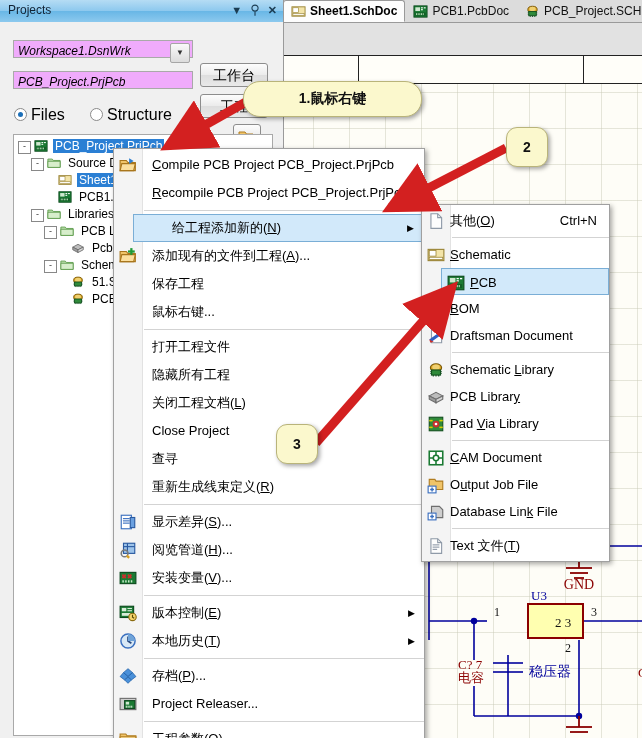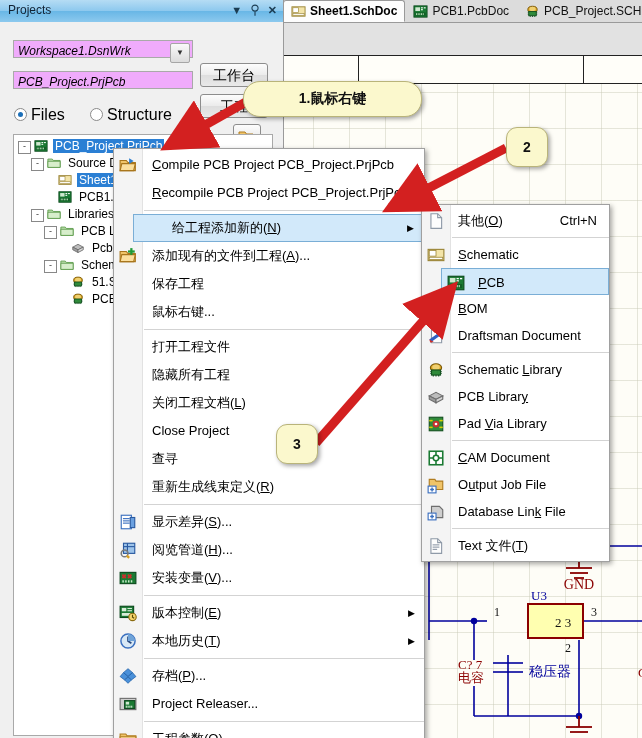--- a/index.html
+++ b/index.html
@@ -49,21 +49,21 @@
   .menu{position:absolute;background:#fff;border:1px solid #a0a0a0;box-shadow:2px 2px 5px rgba(0,0,0,.35);}
   .menu .gut{position:absolute;left:0;top:0;bottom:0;width:28px;background:#f4f4f4;border-right:1px solid #e2e2e2;}
   .mi{position:relative;height:28px;line-height:28px;font-size:13px;padding-left:38px;white-space:nowrap;cursor:default;}
   .mi.hl{background:#d2e9fa;border:1px solid #7aaed6;box-sizing:border-box;line-height:26px;margin-left:19px;}
   .mi .mico{position:absolute;left:5px;top:5px;width:18px;height:18px;}
   .mi .arr{position:absolute;right:9px;top:0;font-size:9px;}
   .mi .acc{position:absolute;right:12px;top:0;font-size:13px;}
   .msep{height:1px;background:#d3d3d3;margin:3px 0 3px 30px;}
   #menu1{left:113px;top:148px;width:310px;}
   #menu2{left:421px;top:204px;width:187px;}
-  #menu2 .mi{padding-left:36px;height:27px;line-height:27px;}
+  #menu2 .mi{padding-left:28px;height:27px;line-height:27px;}
   u{text-decoration:underline;}
   
   .callout{position:absolute;background:#fbf8cd;border:1px solid #b9b47a;border-radius:11px;
     box-shadow:2px 2px 4px rgba(0,0,0,.35);font-size:14px;color:#111;text-align:center;
     display:flex;align-items:center;justify-content:center;font-weight:bold;}
   #c1{left:243px;top:81px;width:177px;height:34px;border-radius:17px;}
   #c2{left:506px;top:127px;width:40px;height:38px;}
   #c3{left:276px;top:424px;width:40px;height:38px;}
   svg.arrows{position:absolute;left:0;top:0;width:642px;height:738px;pointer-events:none;}
 </style>

